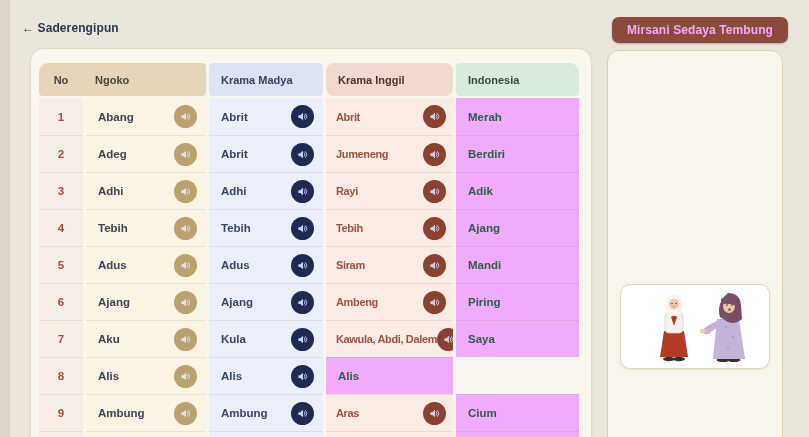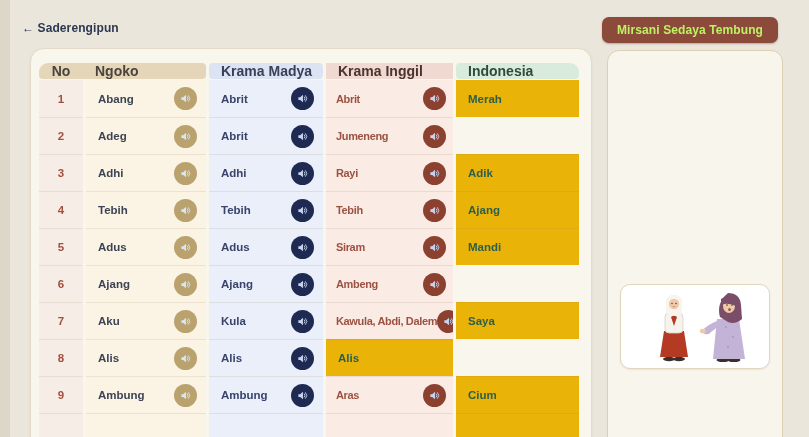--- a/index.html
+++ b/index.html
@@ -10,22 +10,22 @@
     -webkit-font-smoothing:antialiased;
   }
   .left-strip{position:absolute;left:0;top:0;width:10px;height:437px;background:#DDD7CA;}
 
   
   .back-link{
     position:absolute;left:22px;top:21px;font-size:12px;font-weight:700;
     color:#2C3850;text-decoration:none;letter-spacing:.1px;cursor:pointer;
   }
   .view-all-btn{
-    position:absolute;right:31px;top:17px;height:26px;padding:0 15px;
-    background:#8C4A3A;color:#bef264;border:none;border-radius:7px;
+    position:absolute;right:21px;top:17px;height:26px;padding:0 15px;
+    background:#8C4A3A;color:#f0abfc;border:none;border-radius:7px;
     font-size:12px;font-weight:600;font-family:inherit;letter-spacing:.1px;
     box-shadow:0 1px 2px rgba(90,50,35,.35);cursor:pointer;
   }
 
   
   .table-card{
     position:absolute;left:30px;top:48px;width:562px;height:500px;
     background:#F9F6EE;border:1px solid #E4DBC6;border-radius:14px;
     box-shadow:0 1px 3px rgba(100,85,60,.08);box-sizing:border-box;
   }
@@ -38,42 +38,42 @@
     position:absolute;left:12px;top:233px;width:150px;height:85px;
     background:#FFFFFF;border:1px solid #E2D5BB;border-radius:10px;
     box-shadow:0 1px 2px rgba(100,85,60,.10);
     display:flex;align-items:center;justify-content:center;box-sizing:border-box;
   }
 
   
   .table{margin:14px 13px 0 8px;}
   .thead{
     display:grid;grid-template-columns:167px 114px 127px 123px;column-gap:3px;
-    height:15px;font-size:14px;font-weight:700;
+    height:33px;font-size:11px;font-weight:700;
   }
   .th{display:flex;align-items:center;box-sizing:border-box;}
   .th-tan{background:#E5D6B9;border-radius:9px 4px 4px 4px;color:#4A443C;}
   .th-tan .no-label{width:44px;text-align:center;}
   .th-tan .ngoko-label{padding-left:12px;}
   .th-blue{background:#DCE4F4;border-radius:4px;color:#39415A;padding-left:12px;}
-  .th-pink{background:#F0D9D1;border-radius:0;color:#4A332C;padding-left:12px;}
+  .th-pink{background:#F0D9D1;border-radius:8px;color:#4A332C;padding-left:12px;}
   .th-green{background:#D8EBDD;border-radius:4px 9px 4px 4px;color:#2F4A3B;padding-left:12px;}
 
   .tbody{margin-top:2px;}
   .tr{
     display:grid;grid-template-columns:44px 120px 114px 127px 123px;column-gap:3px;
     height:37px;
   }
   .td{display:flex;align-items:center;box-sizing:border-box;overflow:hidden;}
   .tr + .tr .td{border-top:1px solid rgba(145,120,85,.14);}
   .td.no   {background:#F6EEE6;justify-content:center;color:#A24F3F;font-size:11.5px;font-weight:700;}
   .td.ngoko{background:#FBF4E4;color:#3D4354;padding:0 9px 0 12px;}
   .td.km   {background:#EAEFFA;color:#39436B;padding:0 9px 0 12px;}
   .td.ki   {background:#FAEBE5;color:#9C5241;padding:0 7px 0 10px;}
-  .td.indo {background:#eab308;color:#2D5F49;padding-left:12px;}
+  .td.indo {background:#f0abfc;color:#2D5F49;padding-left:12px;}
   .word{font-size:11.5px;font-weight:600;white-space:nowrap;}
   .td.ki .word{font-size:11px;letter-spacing:-.35px;}
 
   .spk{
     margin-left:auto;flex:0 0 auto;width:23px;height:23px;border:none;border-radius:50%;
     display:flex;align-items:center;justify-content:center;cursor:pointer;padding:0;
   }
   .spk svg{display:block;}
   .spk-gold{background:#B9A26E;}
   .spk-navy{background:#1F2A52;}
@@ -178,20 +178,23 @@
       <button class="spk spk-brick">
         <span>
                 <svg width="11" height="11" viewBox="0 0 24 24">
                   <path d="M3 9v6h4l6 5V4L7 9H3z" fill="#C9D4EE"></path>
                   <path d="M16 8.5a5 5 0 0 1 0 7" stroke="#C9D4EE" stroke-width="2" fill="none" stroke-linecap="round"></path>
                   <path d="M18.8 5.8a9 9 0 0 1 0 12.4" stroke="#C9D4EE" stroke-width="2" fill="none" stroke-linecap="round"></path>
                 </svg>
               </span>
       </button>
     </div>
+    <div class="td indo">
+      <span class="word">Berdiri</span>
+    </div>
   </div>
 
   <div class="tr">
     <div class="td no">
             <span>3</span>
           </div>
     <div class="td ngoko">
       <span class="word">Adhi</span>
       <button class="spk spk-gold">
         <span>
@@ -354,20 +357,23 @@
       <span class="word">Ambeng</span>
       <button class="spk spk-brick">
         <span>
                 <svg width="11" height="11" viewBox="0 0 24 24">
                   <path d="M3 9v6h4l6 5V4L7 9H3z" fill="#C9D4EE"></path>
                   <path d="M16 8.5a5 5 0 0 1 0 7" stroke="#C9D4EE" stroke-width="2" fill="none" stroke-linecap="round"></path>
                   <path d="M18.8 5.8a9 9 0 0 1 0 12.4" stroke="#C9D4EE" stroke-width="2" fill="none" stroke-linecap="round"></path>
                 </svg>
               </span>
       </button>
+    </div>
+    <div class="td indo">
+      <span class="word">Piring</span>
     </div>
   </div>
 
   <div class="tr">
     <div class="td no">
             <span>7</span>
           </div>
     <div class="td ngoko">
       <span class="word">Aku</span>
       <button class="spk spk-gold">

